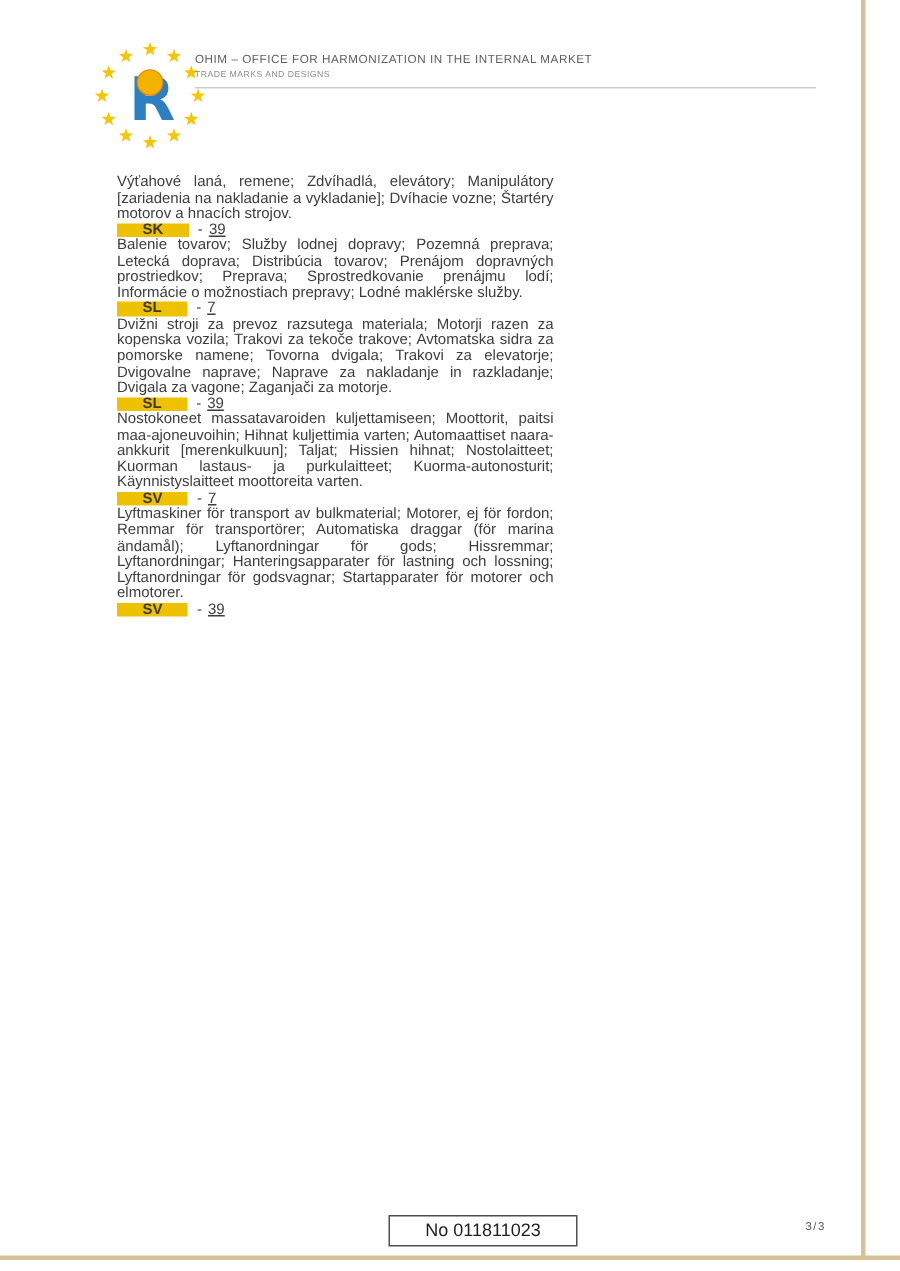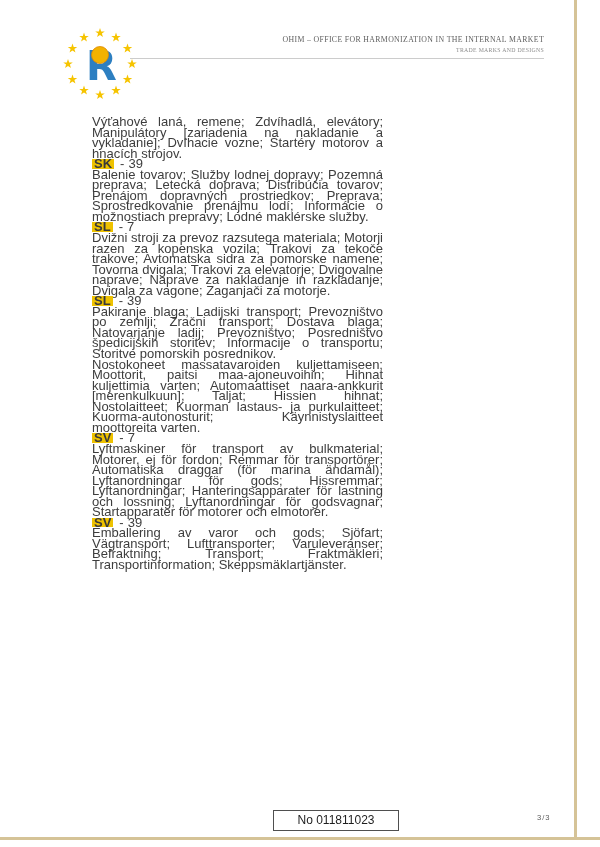--- a/index.html
+++ b/index.html
@@ -11,45 +11,45 @@
   .page { position:absolute; inset:0; background:#ffffff; }
 
   
   .edge-right  { position:absolute; top:0;  left:574px; width:3px; height:840px; background:#d5c397; }
   .edge-bottom { position:absolute; left:0; top:837px;  width:600px; height:3px; background:#d5c397; }
 
   
   .logo { position:absolute; left:60px; top:26px; width:80px; height:76px; }
 
   
-  .hdr { position:absolute; left:130px; right:56px; text-align:right; color:#636363;font-family:Liberation Serif, serif; }
+  .hdr { position:absolute; left:130px; right:56px; color:#636363; }
   .hdr-en { top:35px; }
   .hdr-de { top:66px; }
   .hdr-main { font-size:7.8px; letter-spacing:0.35px; color:#5f5f5f; }
   .hdr-sub  { font-size:5.8px; letter-spacing:0.3px; color:#8c8c8c; margin-top:2.5px; }
   .hdr-rule { position:absolute; left:130px; right:56px; top:58px; border-top:1px solid #cccccc; height:0; }
 
   
   .copy {
-    position:absolute; left:92px; top:117px; width:291px;
-    font-size:13px; line-height:10.55px; color:#3d3d3d;
+    position:absolute; left:78px; top:117px; width:291px;
+    font-size:10px; line-height:10.55px; color:#3d3d3d;
     text-align:justify;
   }
   .copy p { margin:0; }
   .class-line { text-align:left; }
   .code-chip {
     display:inline-block; background:#eec200; color:#3a3a3a;
-    font-weight:bold; padding:0 2px; line-height:9.5px;
+    font-weight:bold; padding:0 17px; line-height:9.5px;
   }
   .code-sep { display:inline-block; margin:0 4px 0 6px; color:#3d3d3d; }
-  .code-num { color:#3d3d3d; }
+  .code-num { color:#3d3d3d;text-decoration:underline; }
 
   
   .doc-box {
-    position:absolute; left:273px; top:810px; width:126px; height:21px;
+    position:absolute; left:259px; top:810px; width:126px; height:21px;
     border:1px solid #4f4f4f; background:#ffffff;
     text-align:center; line-height:19px; font-size:12px; color:#1e1e1e;
   }
   .page-num { position:absolute; left:537px; top:813px; font-size:7.6px; letter-spacing:1px; color:#5a5a5a; }
 </style>
 </head>
 <body>
 
 <div class="page">
 
@@ -87,30 +87,28 @@
 
     <p>Výťahové laná, remene; Zdvíhadlá, elevátory; Manipulátory [zariadenia na nakladanie a vykladanie]; Dvíhacie vozne; Štartéry motorov a hnacích strojov.</p>
 
     <p class="class-line"><span class="code-chip">SK</span><span class="code-sep">-</span><span class="code-num">39</span></p>
     <p>Balenie tovarov; Služby lodnej dopravy; Pozemná preprava; Letecká doprava; Distribúcia tovarov; Prenájom dopravných prostriedkov; Preprava; Sprostredkovanie prenájmu lodí; Informácie o možnostiach prepravy; Lodné maklérske služby.</p>
 
     <p class="class-line"><span class="code-chip">SL</span><span class="code-sep">-</span><span class="code-num">7</span></p>
     <p>Dvižni stroji za prevoz razsutega materiala; Motorji razen za kopenska vozila; Trakovi za tekoče trakove; Avtomatska sidra za pomorske namene; Tovorna dvigala; Trakovi za elevatorje; Dvigovalne naprave; Naprave za nakladanje in razkladanje; Dvigala za vagone; Zaganjači za motorje.</p>
 
     <p class="class-line"><span class="code-chip">SL</span><span class="code-sep">-</span><span class="code-num">39</span></p>
-    <p>Pakiranje blaga; Ladijski transport; Prevozništvo po zemlji; Zračni transport; Dostava blaga; Natovarjanje ladij; Prevozništvo; Posredništvo špedicijskih storitev; Informacije o transportu; Storitve pomorskih posrednikov.</p>
 
     <p>Nostokoneet massatavaroiden kuljettamiseen; Moottorit, paitsi maa-ajoneuvoihin; Hihnat kuljettimia varten; Automaattiset naara-ankkurit [merenkulkuun]; Taljat; Hissien hihnat; Nostolaitteet; Kuorman lastaus- ja purkulaitteet; Kuorma-autonosturit; Käynnistyslaitteet moottoreita varten.</p>
 
 
     <p class="class-line"><span class="code-chip">SV</span><span class="code-sep">-</span><span class="code-num">7</span></p>
     <p>Lyftmaskiner för transport av bulkmaterial; Motorer, ej för fordon; Remmar för transportörer; Automatiska draggar (för marina ändamål); Lyftanordningar för gods; Hissremmar; Lyftanordningar; Hanteringsapparater för lastning och lossning; Lyftanordningar för godsvagnar; Startapparater för motorer och elmotorer.</p>
 
     <p class="class-line"><span class="code-chip">SV</span><span class="code-sep">-</span><span class="code-num">39</span></p>
-    <p>Emballering av varor och gods; Sjöfart; Vägtransport; Lufttransporter; Varuleveranser; Befraktning; Transport; Fraktmäkleri; Transportinformation; Skeppsmäklartjänster.</p>
 
   </div>
 
   <div class="doc-box">No 011811023</div>
   <div class="page-num">3/3</div>
 
   <div class="edge-right"></div>
   <div class="edge-bottom"></div>
 
 </div>

